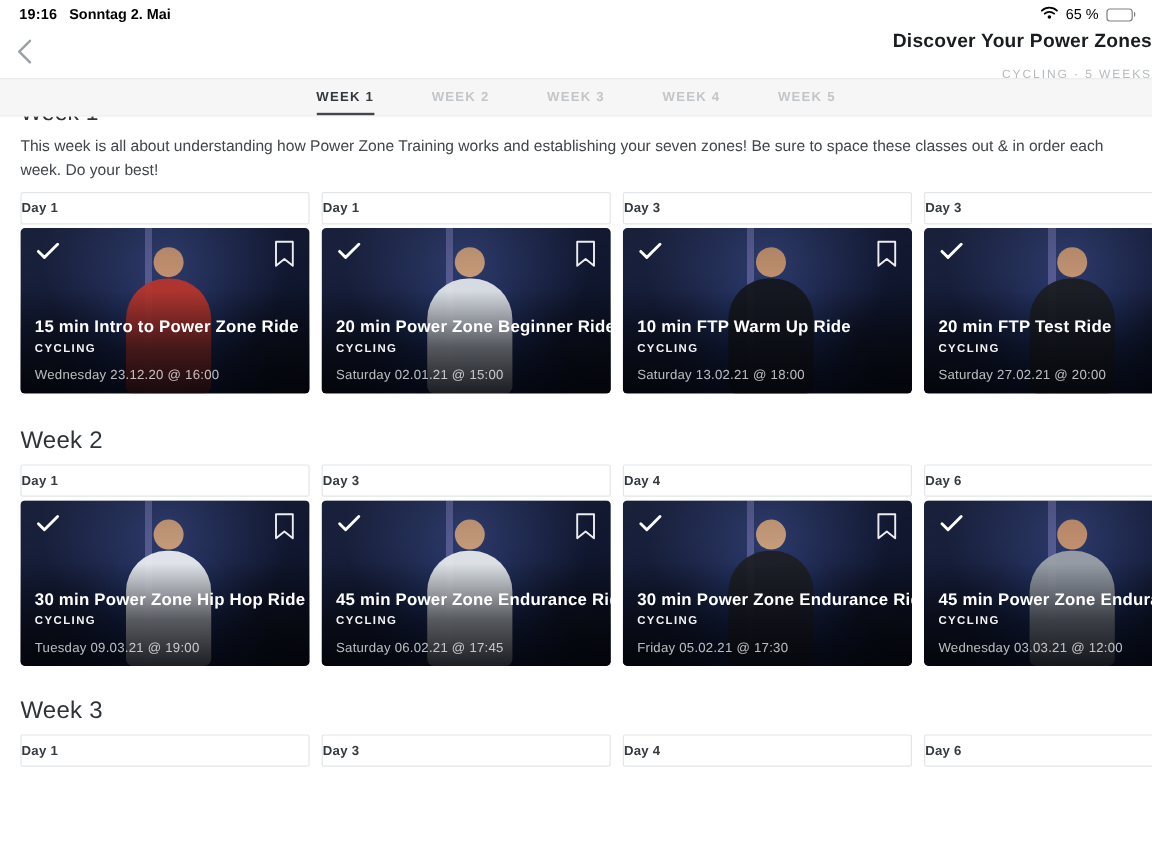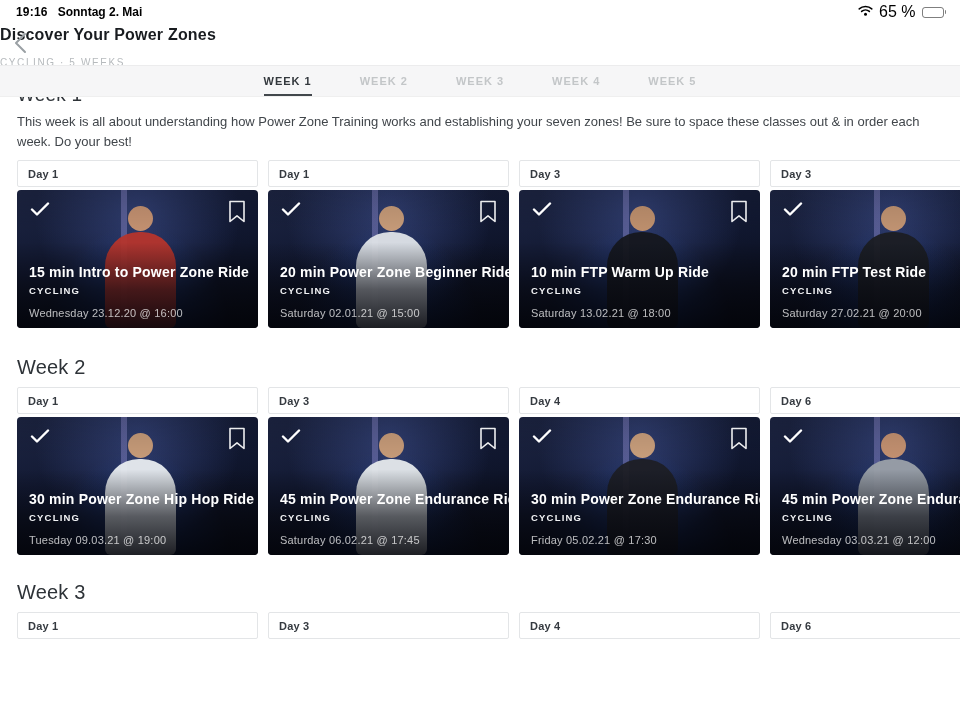--- a/index.html
+++ b/index.html
@@ -13,30 +13,30 @@
   
   .statusbar {
     height:24px; display:flex; align-items:center;
     justify-content:space-between; padding:0 14px 0 16px;
     font-size:12px; color:#000;
   }
   .sb-left { display:flex; gap:10px; }
   .sb-time { font-weight:bold; letter-spacing:.2px; }
   .sb-date { font-weight:bold; }
   .sb-right { display:flex; gap:6px; align-items:center; }
-  .sb-batt-label { font-size:16px; }
+  .sb-batt-label { font-size:12px; }
   .battery { display:flex; align-items:center; }
   .batt-body { width:22px; height:11px; border:1px solid rgba(0,0,0,.5); border-radius:3px; padding:1px; }
   .batt-fill { width:12px; height:100%; background:#000; border-radius:1px; }
   .batt-nub { width:1.5px; height:4px; background:rgba(0,0,0,.5); border-radius:0 1px 1px 0; margin-left:1px; }
 
   
   .appheader { height:41px; position:relative; background:#fff; }
   .back-btn { position:absolute; left:14px; top:6px; width:22px; height:26px; display:flex; align-items:center; cursor:pointer; }
-  .head-center { text-align:left; padding-top:2px; }
+  .head-center { text-align:right; padding-top:2px; }
   .head-title { font-size:16px; font-weight:bold; color:#191c20; letter-spacing:.2px; }
   .head-sub { margin-top:13px; font-size:10px; font-weight:normal; letter-spacing:1.6px; color:#b6babd; }
 
   
   .tabbar {
     position:relative; z-index:5; height:32px;
     background:#f6f6f7; border-top:1px solid #ececed; border-bottom:1px solid #efefef;
     display:flex; justify-content:center; gap:48px; align-items:stretch;
   }
   .tab {
@@ -51,21 +51,21 @@
   .section-heading { font-size:20px; font-weight:normal; color:#2e3338; letter-spacing:.2px; }
   .section-heading.clipped { font-size:19px; margin-top:-13px; line-height:22px; }
   .section-desc { font-size:13px; line-height:20px; color:#41464b; margin-top:6px; max-width:932px; }
 
   .day-row, .card-row { display:flex; gap:10px; width:1002px; }
   .day-row { margin-top:8px; }
   .card-row { margin-top:3px; }
   .day-box {
     flex:none; width:241px; height:27px; background:#fff;
     border:1px solid #e3e5e7; border-radius:2px;
-    display:flex; align-items:center; padding-left:10px;
+    display:flex; align-items:center; 
   }
   .day-label { font-size:11px; font-weight:bold; color:#353a40; letter-spacing:.2px; }
 
   
   .card {
     flex:none; width:241px; height:138px; border-radius:4px;
     position:relative; overflow:hidden; cursor:pointer;
     background:
       linear-gradient(90deg, transparent 0 43%, rgba(168,160,230,.35) 43% 45.5%, transparent 45.5%),
       radial-gradient(ellipse at 50% 112%, rgba(35,90,210,.45), transparent 55%),

